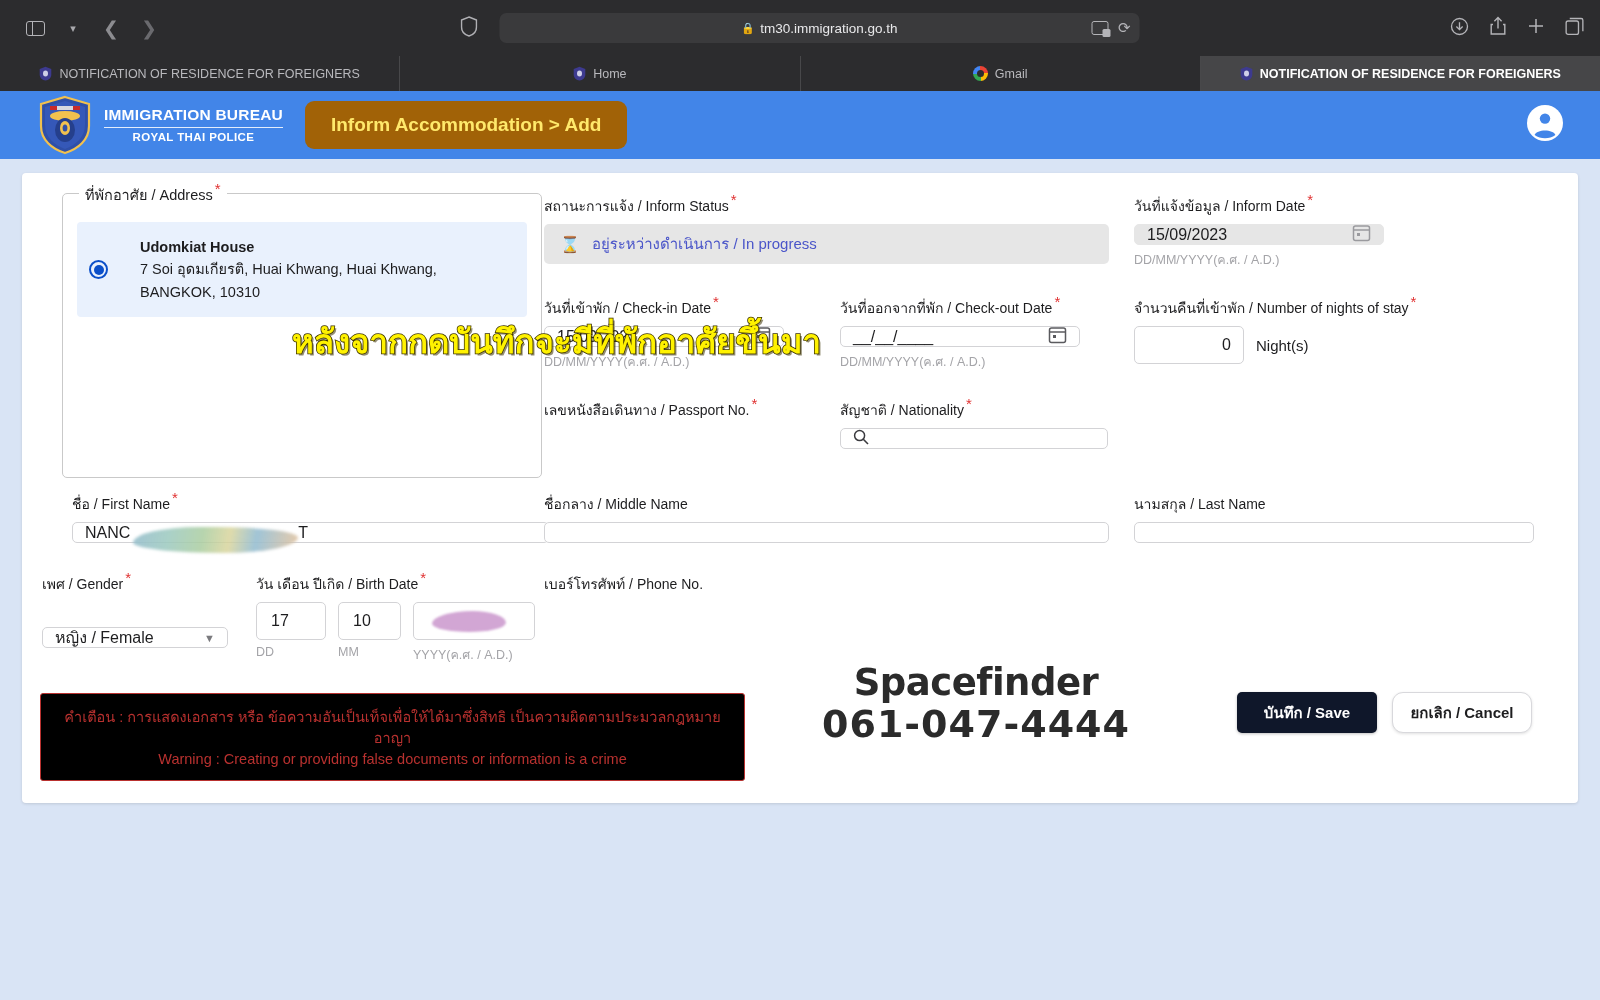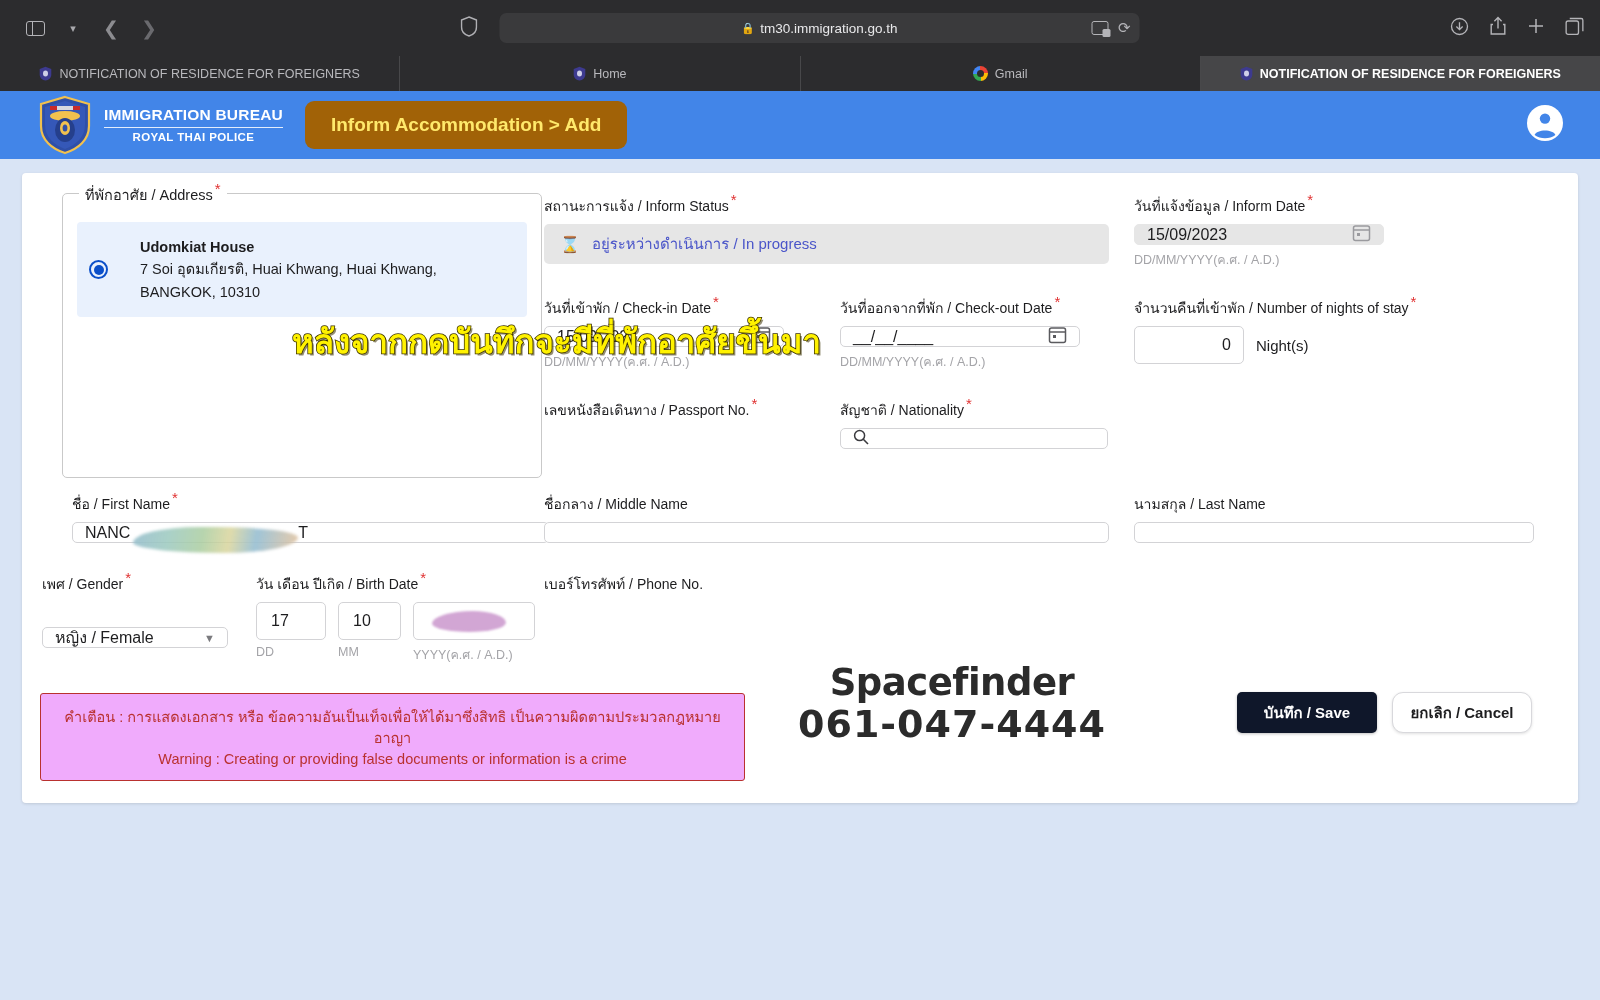--- a/index.html
+++ b/index.html
@@ -185,28 +185,28 @@
   .smudge-year {
     position:absolute; left: 18px; top: 8px; width: 74px; height: 21px;
     background: rgba(202,150,205,.85);
     border-radius: 55% 45% 50% 50% / 60% 55% 45% 40%;
     filter: blur(1.2px);
   }
 
   
   .warn-box {
     position:absolute; left: 18px; top: 520px; width: 705px;
-    border: 1.6px solid #b9312f; background:#f0abfc; border-radius:3px;
+    border: 1.6px solid #b9312f; background:#000000; border-radius:3px;
     padding: 13px 18px; text-align:center;
   }
   .warn-th { font-size: 14.5px; color:#b9312f; line-height: 1.45; }
   .warn-en { font-size: 14.5px; color:#b9312f; margin-top: 2px; }
 
   
-  .watermark { position:absolute; left: 776px; top: 488px; text-align:center; color:#2b2b2b; }
+  .watermark { position:absolute; left: 800px; top: 488px; text-align:center; color:#2b2b2b; }
   .wm1 { font-size: 37px; font-weight: 600; letter-spacing:-.5px; font-family:"DejaVu Sans", sans-serif;}
   .wm2 { font-size: 38px; font-weight: 600; letter-spacing:1px; margin-top:-2px; font-family:"DejaVu Sans", sans-serif;}
 
   
   .btn-save {
     position:absolute; left: 1215px; top: 519px;
     width: 140px; height: 41px; background:#0f172a; border-radius:5px;
     display:flex; align-items:center; justify-content:center;
     color:#fff; font-size: 15px; font-weight: 700;
     box-shadow: 0 1px 3px rgba(0,0,0,.25);

